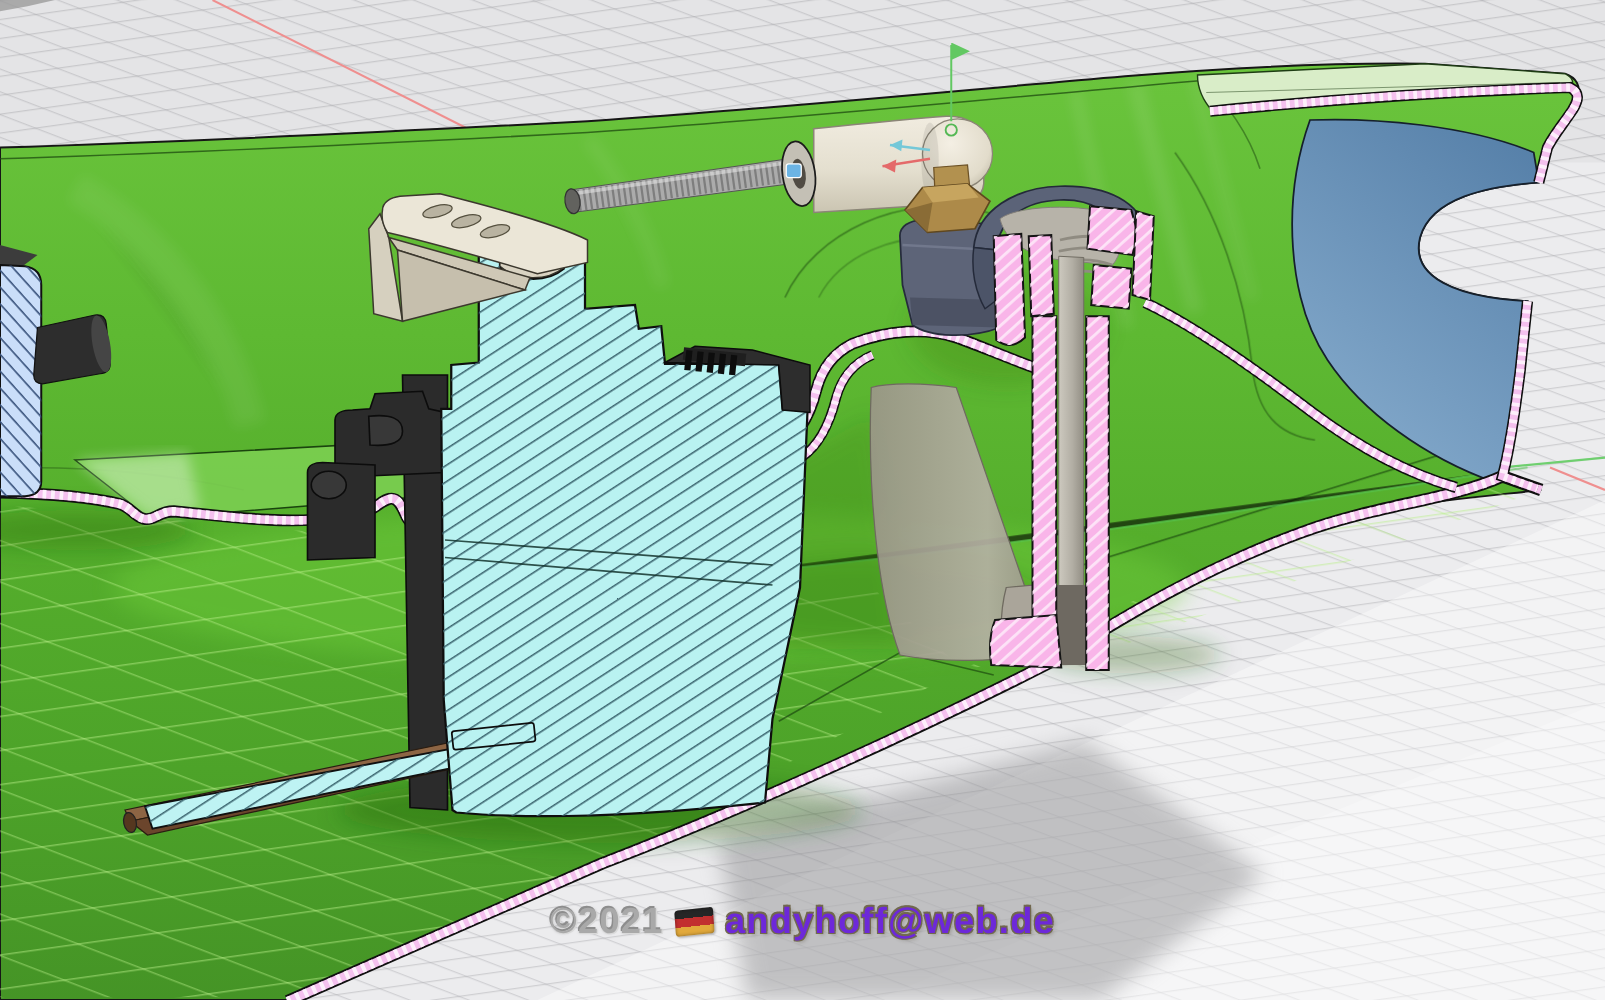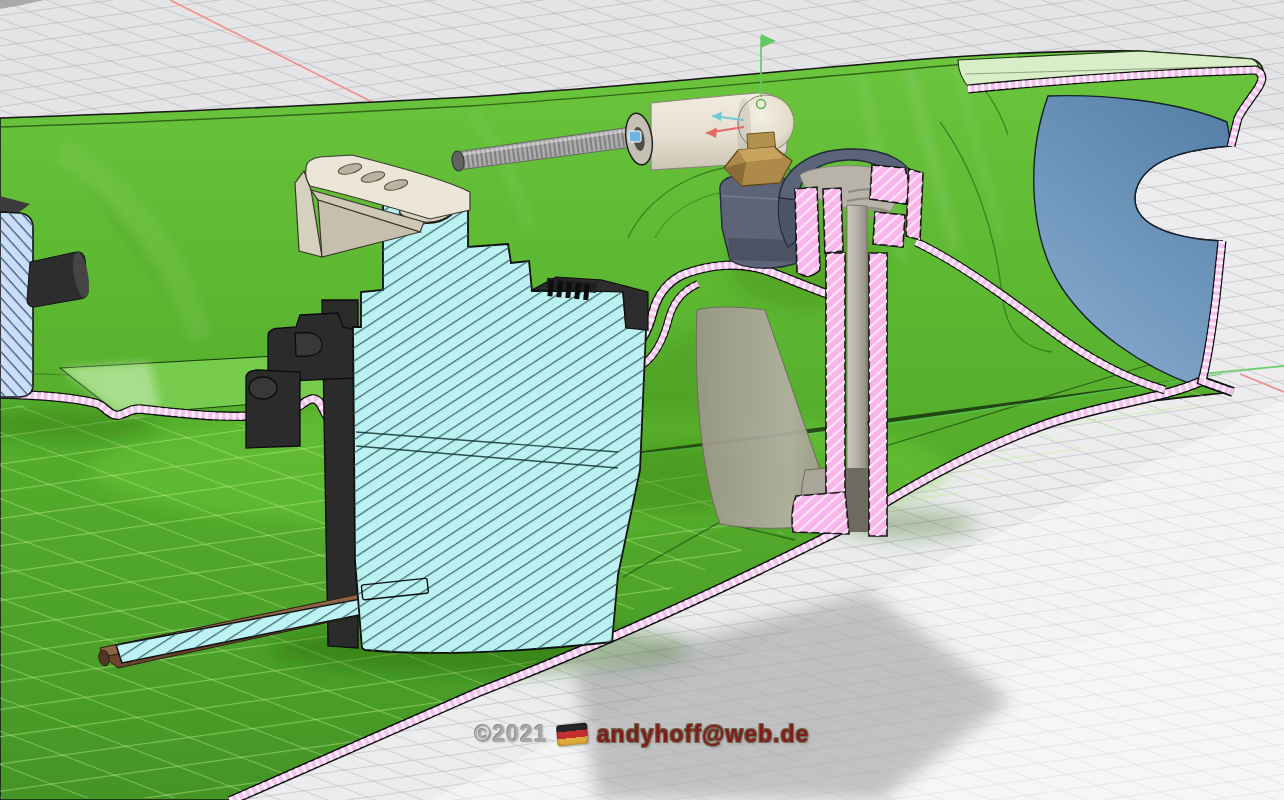--- a/index.html
+++ b/index.html
@@ -1,24 +1,24 @@
 <!DOCTYPE html>
 <html><head>
 <meta charset="utf-8">
 <style>
   html,body{margin:0;padding:0;background:#ececee;}
   .stage{position:relative;width:1284px;height:800px;overflow:hidden;
          font-family:"Liberation Sans","DejaVu Sans",sans-serif;}
   .stage svg{position:absolute;left:0;top:0;}
   .watermark{position:absolute;left:50%;top:721px;transform:translateX(-50%);
     display:flex;align-items:center;gap:9px;white-space:nowrap;
-    font-size:23px;font-weight:bold;letter-spacing:1px;pointer-events:none;}
+    font-size:29px;font-weight:bold;letter-spacing:1px;pointer-events:none;}
   .wm-copy{color:#a9a9a9;
     text-shadow:-1px -1px 0 #8d8d8d, 1px 1px 0 #d9d9d9, 0 0 2px rgba(120,120,120,.6);}
-  .wm-mail{color:#7f1d1d;
+  .wm-mail{color:#6d28d9;
     text-shadow:-1px -1px 0 #71684f, 1px -1px 0 #71684f, -1px 1px 0 #71684f, 1px 1px 0 #71684f, 2px 2px 3px rgba(60,50,30,.25);}
   .flag{display:inline-block;width:31px;height:21px;border-radius:3px;
     transform:rotate(-4deg) skewY(-2deg);
     background:linear-gradient(#262626 0 33%,#c22f2f 33% 66%,#e2a93b 66% 100%);
     box-shadow:inset 0 0 3px rgba(0,0,0,.45), 1px 1px 2px rgba(0,0,0,.3);}
 </style>
 </head>
 <body>
 
 <div class="stage">

